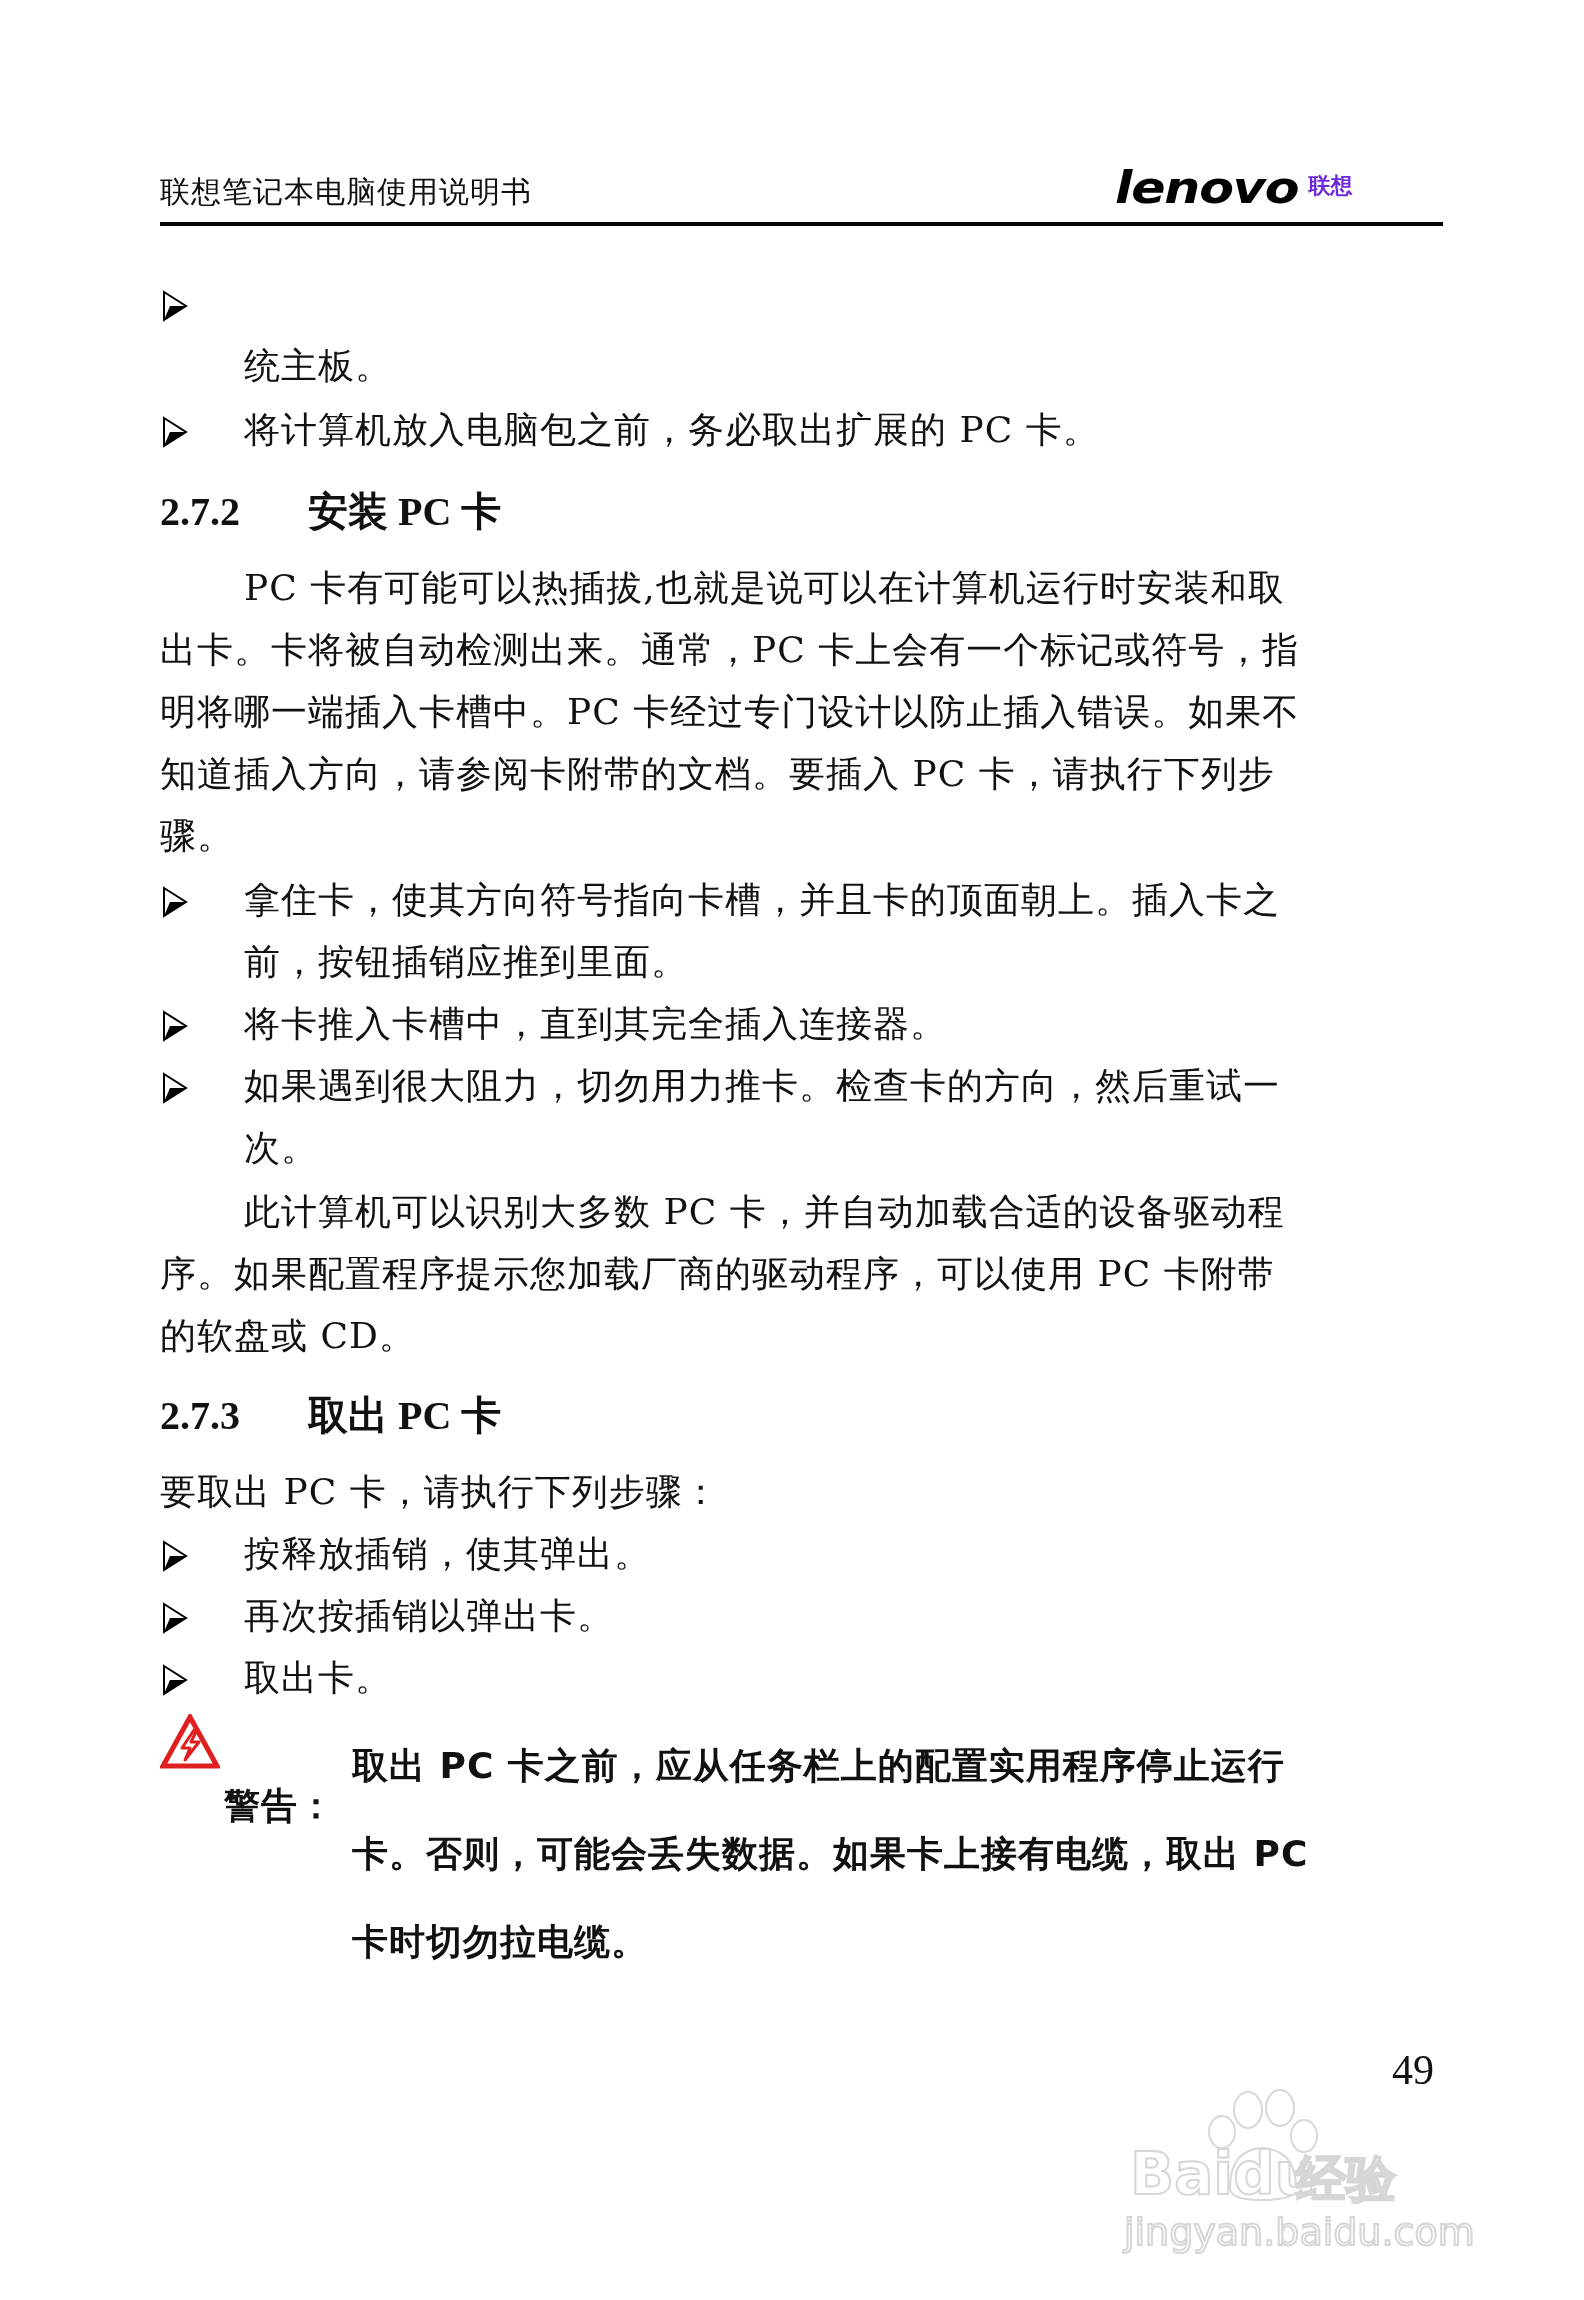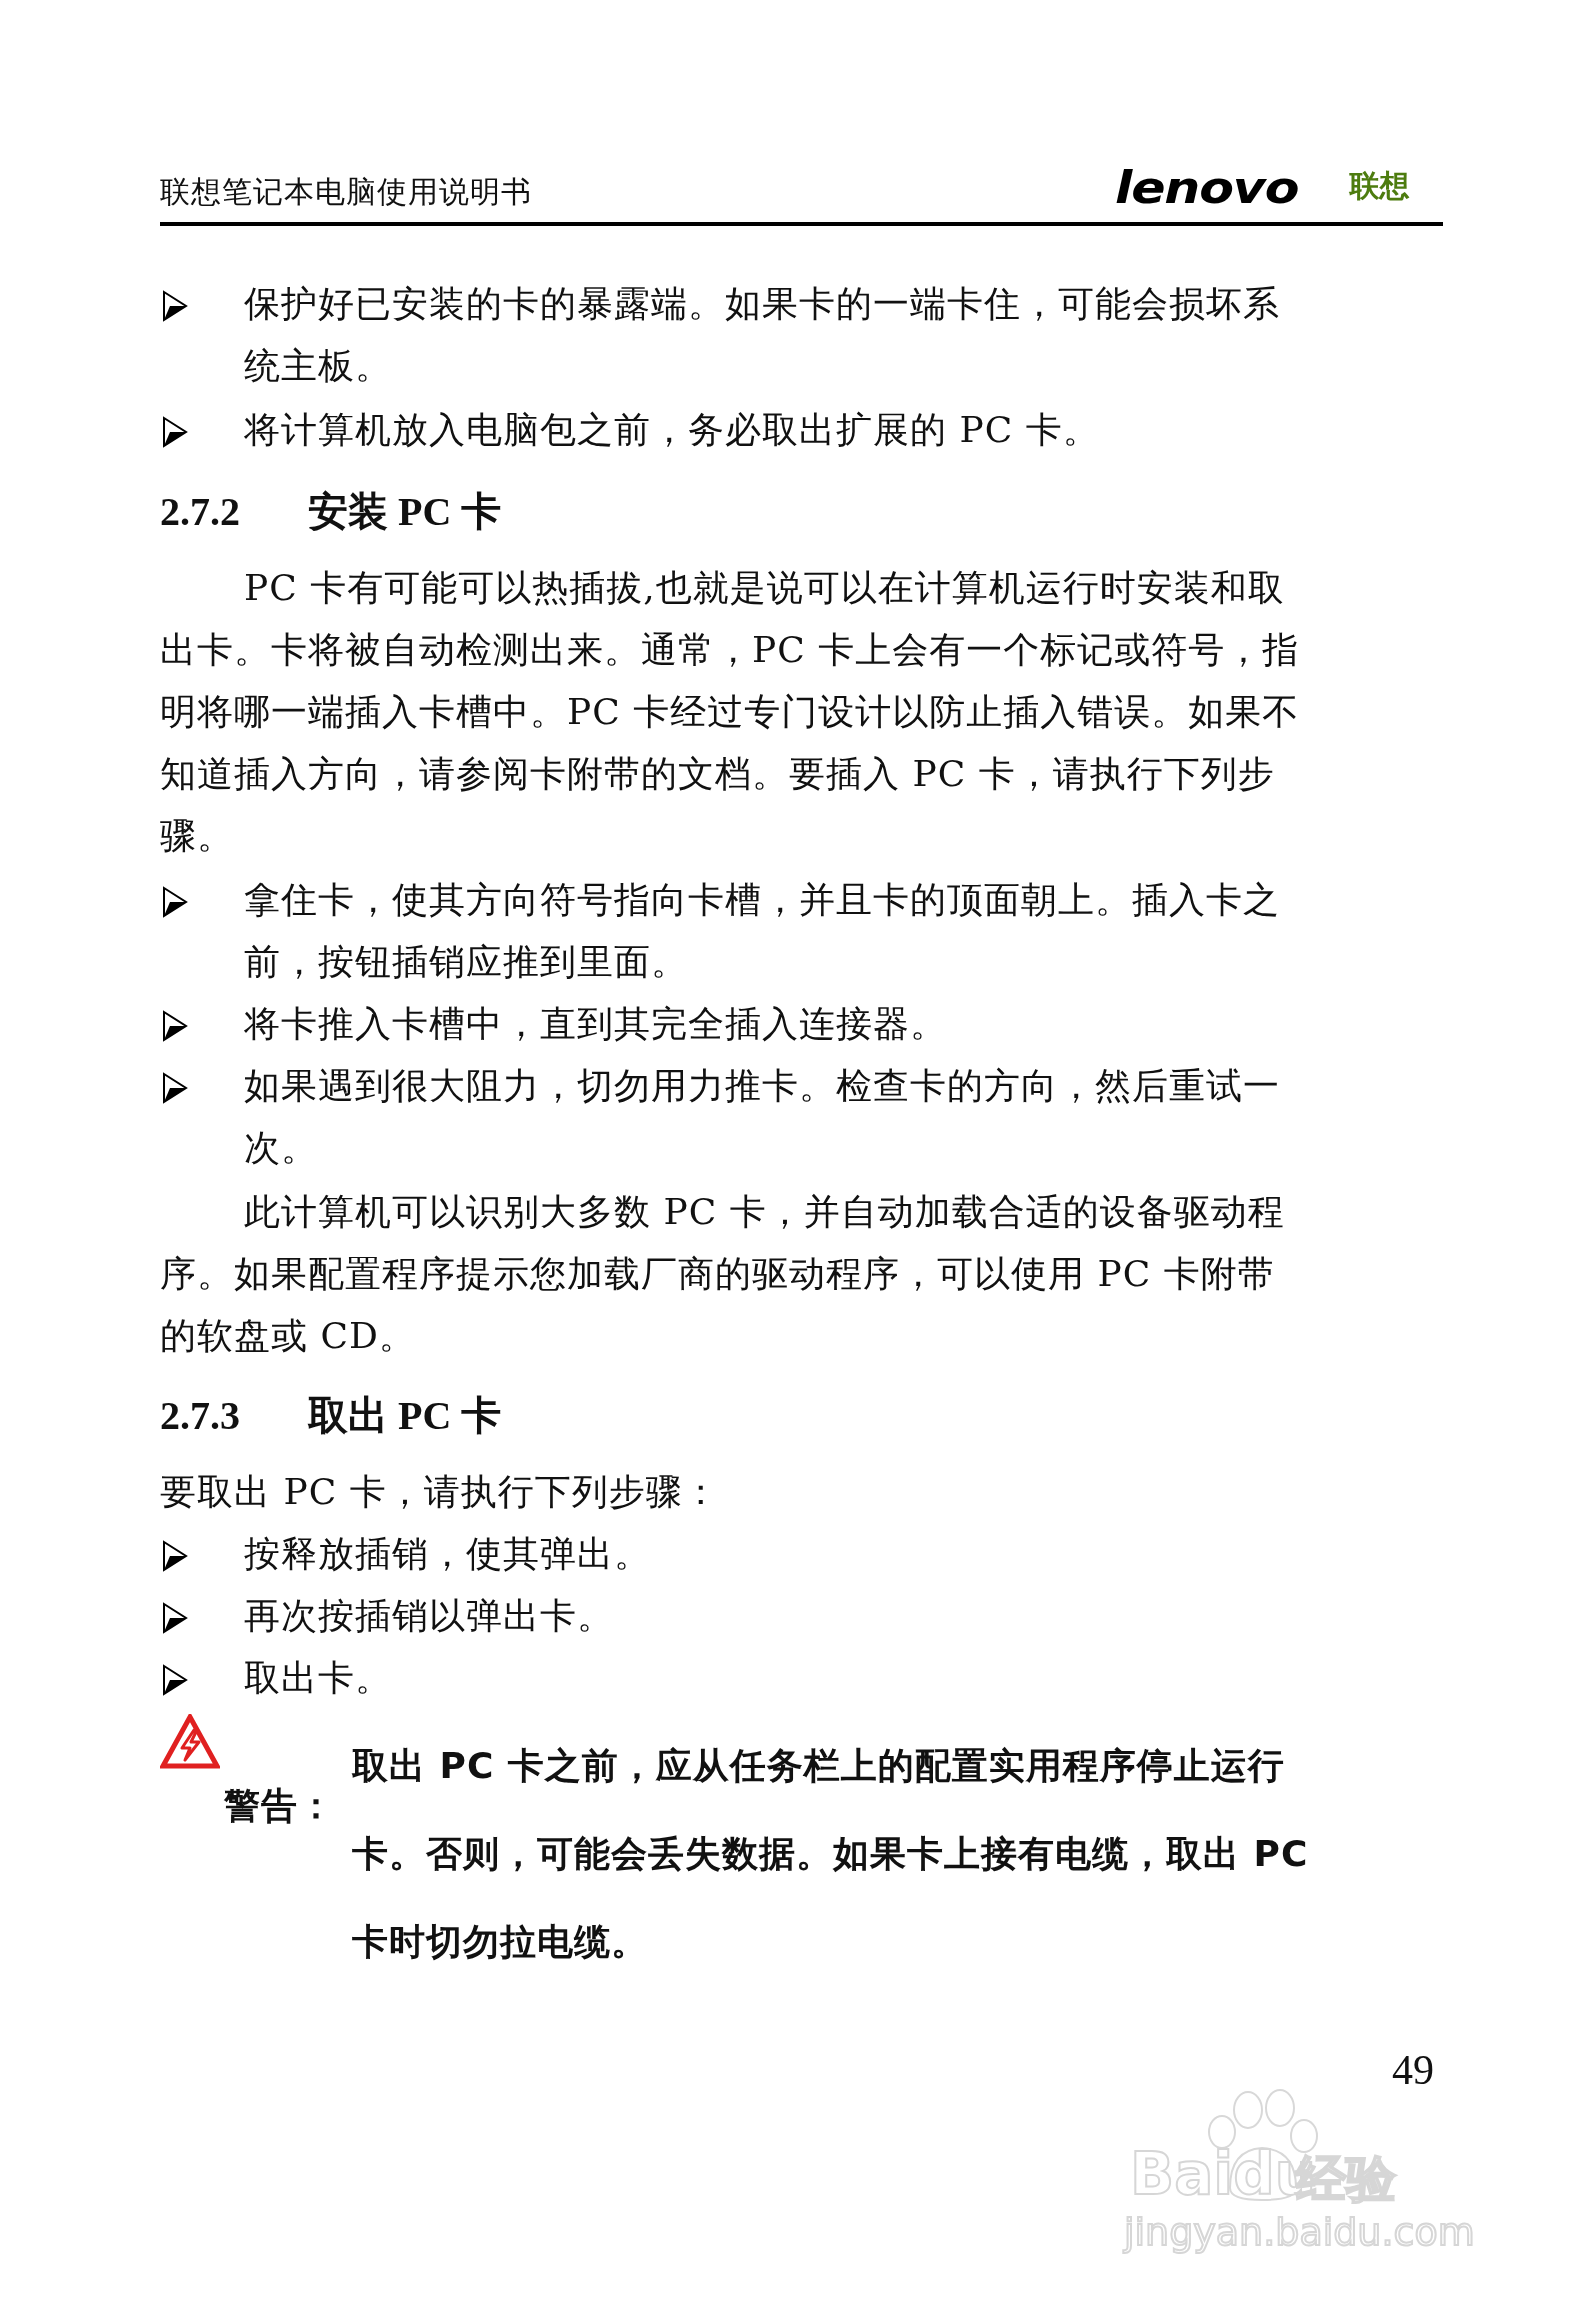--- a/index.html
+++ b/index.html
@@ -20,22 +20,22 @@
     position: absolute; left: 1115px; top: 166px; height: 50px;
     display: flex; align-items: flex-start;
   }
   .brand-en {
     font-family: "DejaVu Sans", sans-serif; font-weight: 900; font-style: italic;
     font-size: 44px; letter-spacing: -1px; color: #000; line-height: 44px;
     transform: scaleX(1.15); transform-origin: left bottom; display: inline-block;
     margin-right: 34px;
   }
   .brand-cn {
-    font-family: "DejaVu Sans", sans-serif; font-weight: bold; font-size: 30px;
-    color: #4d7c0f; line-height: 40px; margin-left: 41px;
+    font-family: "DejaVu Sans", sans-serif; font-weight: bold; font-size: 22px;
+    color: #6d28d9; line-height: 40px;
   }
   .header-rule {
     position: absolute; left: 160px; top: 222px; width: 1283px; height: 4px; background: #000;
   }
 
   
   .line {
     position: absolute; font-size: 36px; line-height: 40px; white-space: nowrap;
     font-family: "DejaVu Serif", "Liberation Serif", serif; letter-spacing: 1px;
   }
@@ -78,21 +78,20 @@
     <span class="brand-cn">联想</span>
   </div>
   <div class="header-rule"></div>
 
   <div class="bullet" style="left:162px; top:290px;">
     <svg width="26" height="32" viewBox="0 0 26 32">
         <polygon points="2,2 24,16 2,30" fill="#fff" stroke="#000" stroke-width="2"></polygon>
         <polygon points="2,30 24,16 8,16" fill="#000"></polygon>
       </svg>
   </div>
-  <div class="line" style="left:244px; top:284px;">保护好已安装的卡的暴露端。如果卡的一端卡住，可能会损坏系</div>
   <div class="line" style="left:244px; top:346px;">统主板。</div>
 
   <div class="bullet" style="left:162px; top:416px;">
     <svg width="26" height="32" viewBox="0 0 26 32">
         <polygon points="2,2 24,16 2,30" fill="#fff" stroke="#000" stroke-width="2"></polygon>
         <polygon points="2,30 24,16 8,16" fill="#000"></polygon>
       </svg>
   </div>
   <div class="line" style="left:244px; top:410px;">将计算机放入电脑包之前，务必取出扩展的  PC  卡。</div>
 

